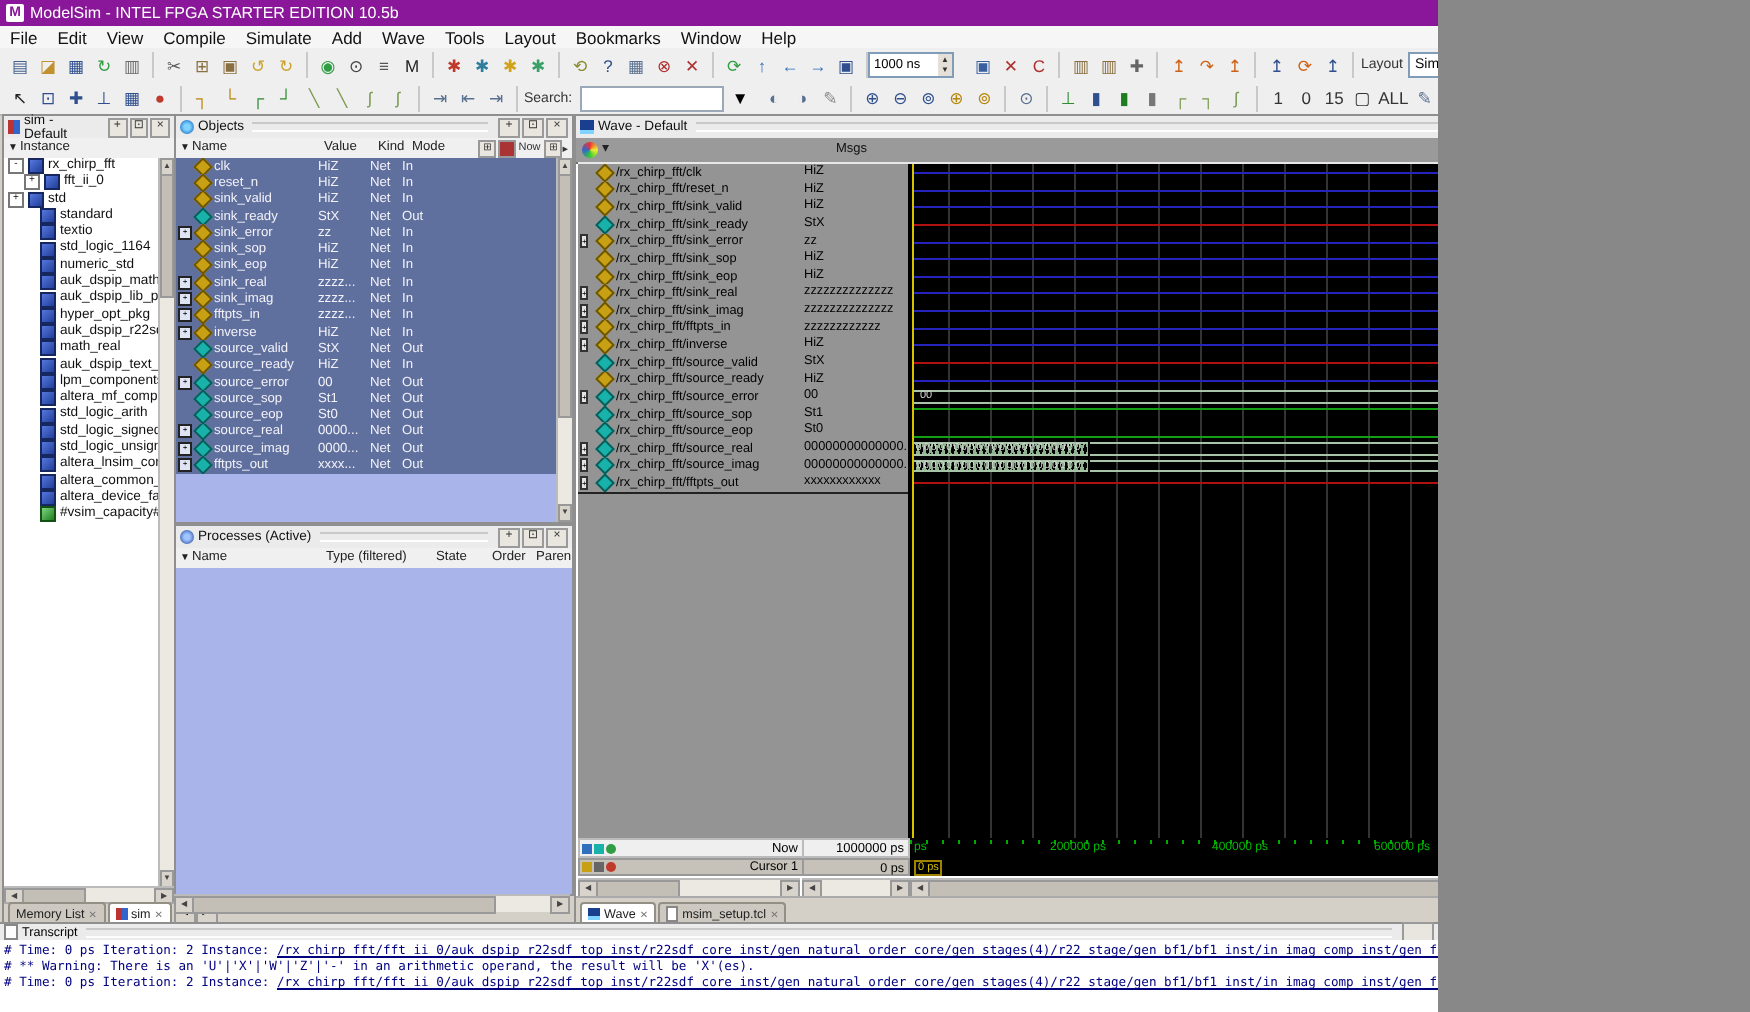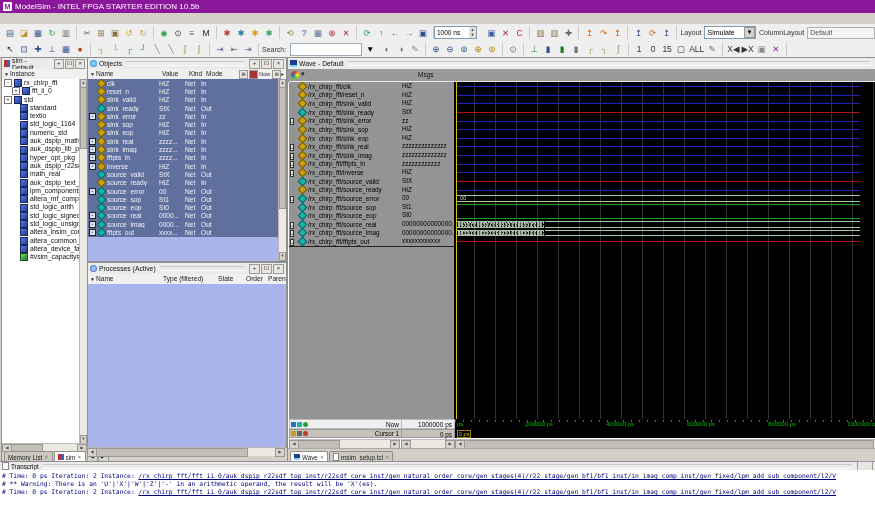--- a/index.html
+++ b/index.html
@@ -1,16 +1,16 @@
 <!DOCTYPE html>
 <html style="--c-title: #8a169a; --c-sel: #5f6f9e; --c-objbg: #a9b5ea; --c-bus: #a8c4a8; --c-tl: #00bb00; --c-cursor: #d6c300;"><head>
 <meta charset="utf-8">
 <style>
   html,body{margin:0;padding:0;background:#888;}
-  .win{position:relative;width:875px;height:506px;background:#d4d0c8;font-family:"Liberation Sans",sans-serif;overflow:hidden;
+  .win{position:relative;width:719px;height:506px;background:#d4d0c8;font-family:"Liberation Sans",sans-serif;overflow:hidden;
        -webkit-font-smoothing:antialiased;}
   
   .titlebar{position:absolute;top:0;left:0;right:0;height:13px;background:var(--c-title,#8a169a);display:flex;align-items:center;color:#fff;font-size:8px;}
   .tb-logo{width:9px;height:9px;background:#fff;color:var(--c-title,#8a169a);font-weight:bold;font-size:7px;line-height:9px;text-align:center;margin:0 3px;border-radius:1px;}
   
   .menubar{position:absolute;top:13px;left:0;right:0;height:11px;background:#f6f6f6;border-bottom:1px solid #dcdcdc;display:flex;align-items:center;font-size:8.5px;color:#111;}
   .menu-item{padding:0 5px;}
   
   .trow{position:absolute;left:0;right:0;background:#efefef;display:flex;align-items:center;overflow:hidden;white-space:nowrap;}
   #trow1{top:24px;height:17px;border-bottom:1px solid #e0e0e0;}
@@ -121,20 +121,34 @@
 </head>
 <body>
 
 <div class="win">
 
   <div class="titlebar">
     <span class="tb-logo">M</span>
     <span class="tb-title">ModelSim - INTEL FPGA STARTER EDITION 10.5b</span>
   </div>
 
+  <div class="menubar" id="menubar">
+      <span class="menu-item">File</span>
+      <span class="menu-item">Edit</span>
+      <span class="menu-item">View</span>
+      <span class="menu-item">Compile</span>
+      <span class="menu-item">Simulate</span>
+      <span class="menu-item">Add</span>
+      <span class="menu-item">Wave</span>
+      <span class="menu-item">Tools</span>
+      <span class="menu-item">Layout</span>
+      <span class="menu-item">Bookmarks</span>
+      <span class="menu-item">Window</span>
+      <span class="menu-item">Help</span>
+    </div>
   <div class="trow" id="trow1">
       <span class="tgroup">
         <span class="tbtn" style="color: rgb(70, 98, 142);">▤</span>
         <span class="tbtn" style="color: rgb(193, 145, 48);">◪</span>
         <span class="tbtn" style="color: rgb(47, 79, 143);">▦</span>
         <span class="tbtn" style="color: rgb(47, 158, 68);">↻</span>
         <span class="tbtn" style="color: rgb(107, 107, 107);">▥</span>
       </span>
       <span class="tgroup">
         <span class="tbtn" style="color: rgb(85, 85, 85);">✂</span>

